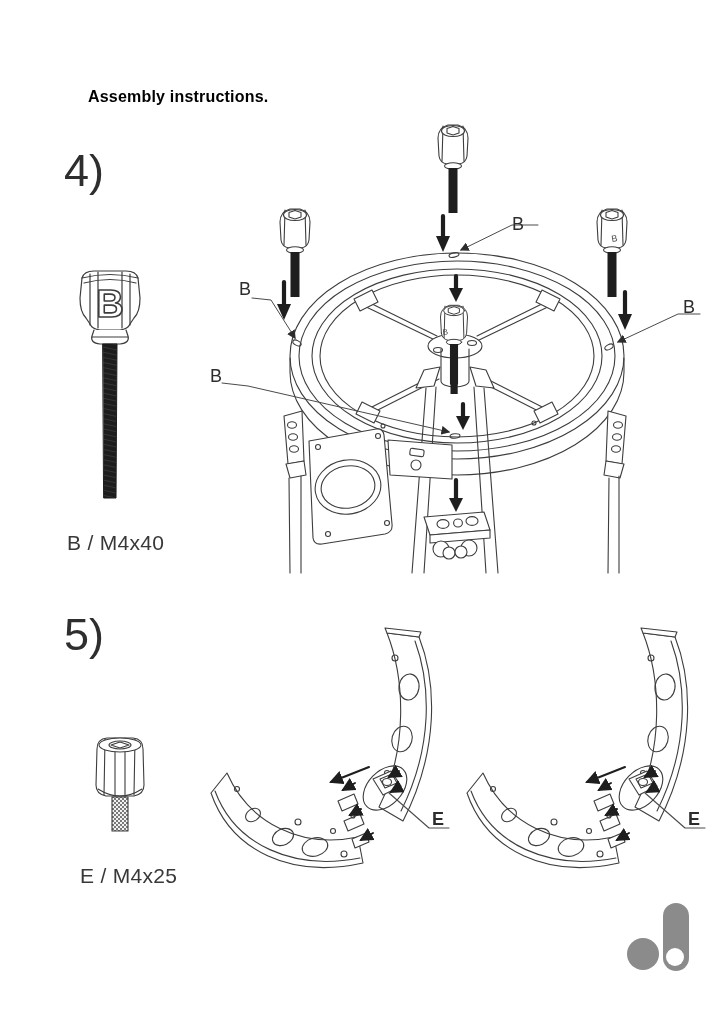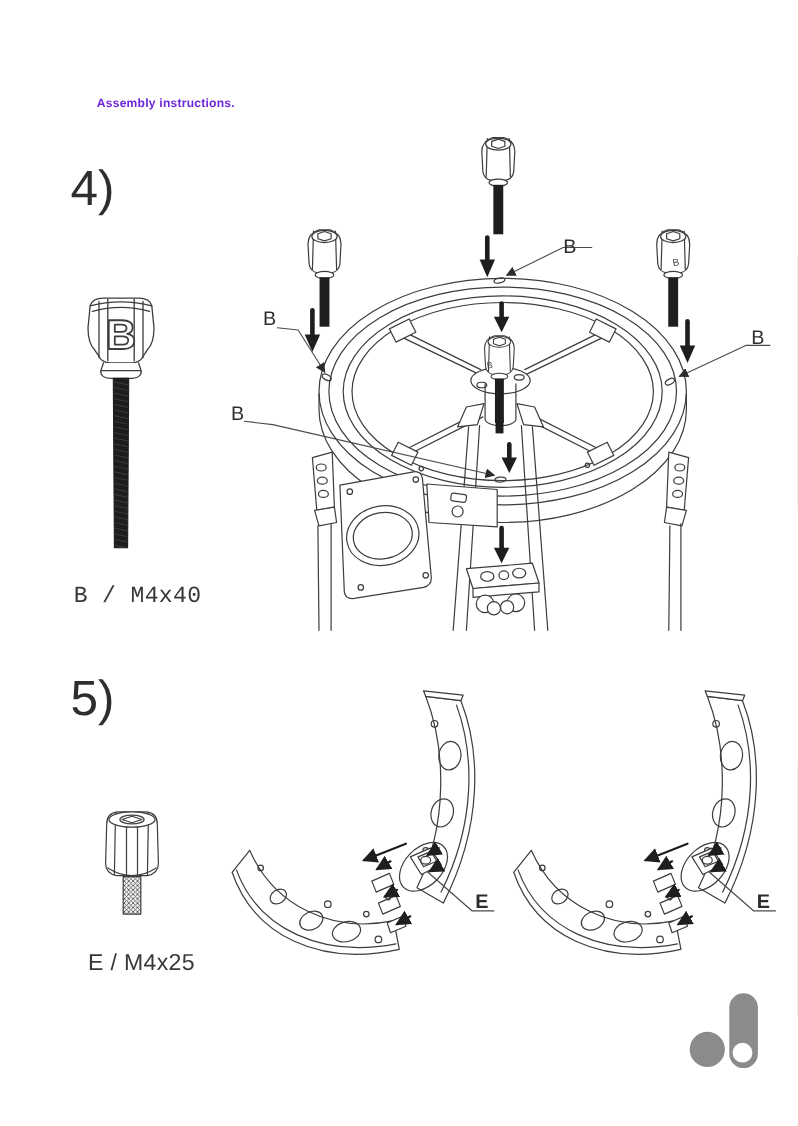--- a/index.html
+++ b/index.html
@@ -2,26 +2,26 @@
 <html><head>
 <meta charset="utf-8">
 <style>
   html,body{margin:0;padding:0;background:#e9e9e9;}
   .page{
     position:relative;width:725px;height:1024px;background:#ffffff;
     font-family:"Liberation Sans", sans-serif;overflow:hidden;margin:0 auto;
     color:#333;
   }
   .abs{position:absolute;}
-  .doc-title{left:88px;top:88px;font-size:11px;font-weight:bold;letter-spacing:.2px;color:#6d28d9;}
+  .doc-title{left:88px;top:88px;font-size:16px;font-weight:bold;letter-spacing:.2px;color:#000000;}
   .step-num{font-size:45px;line-height:1;color:#2e2e2e;}
   #step4-num{left:64px;top:148px;}
   #step5-num{left:64px;top:612px;}
   .part-label{font-size:21px;color:#383838;letter-spacing:.3px;}
-  #label-b{left:67px;top:531px;font-family:Liberation Mono, monospace;}
+  #label-b{left:67px;top:531px;}
   #label-e{left:80px;top:864px;}
   svg{display:block;}
   svg text{font-family:"Liberation Sans", sans-serif;}
 </style>
 </head>
 <body>
 
 <div class="page">
 
   <div class="abs doc-title">Assembly instructions.</div>

